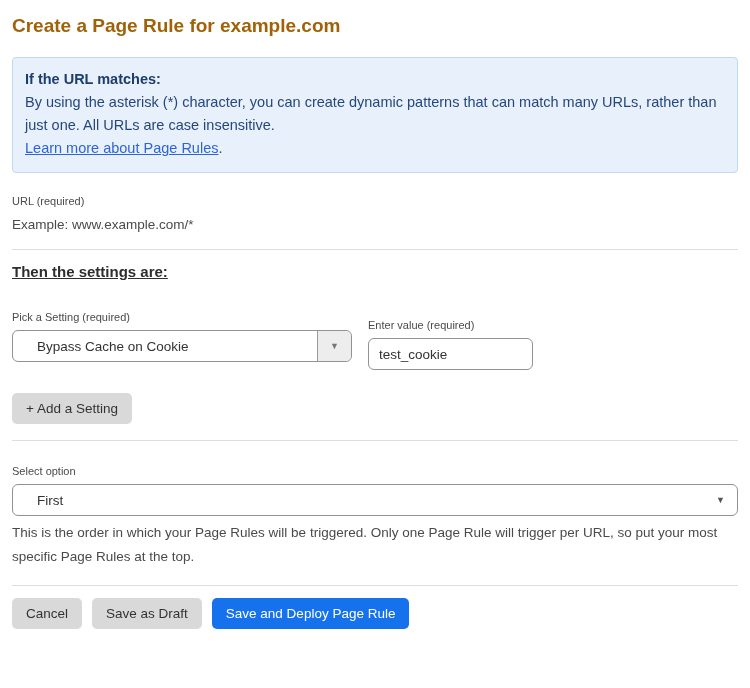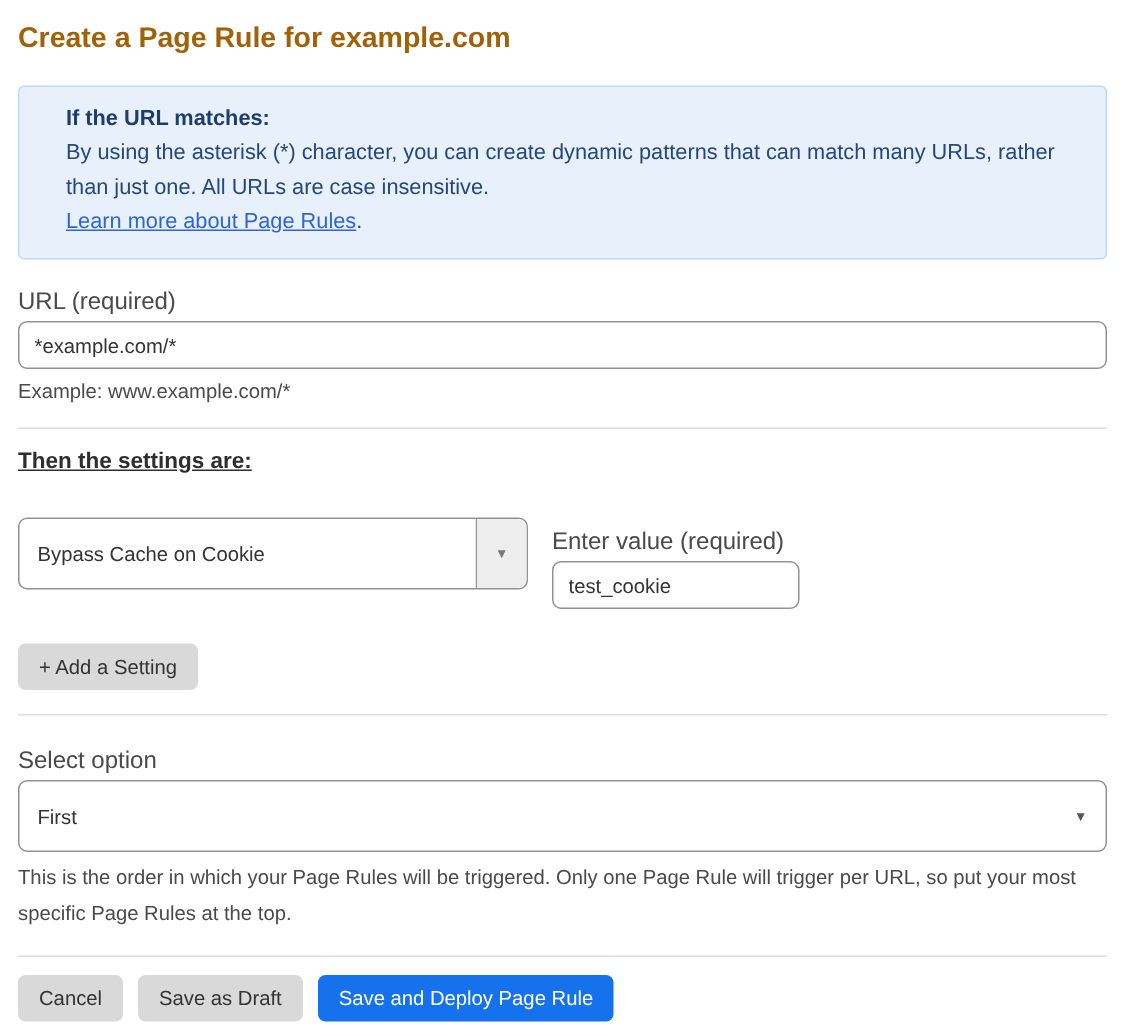--- a/index.html
+++ b/index.html
@@ -14,32 +14,32 @@
 
   h1.page-title {
     font-size: 19px; line-height: 26px; font-weight: 700;
     color: #a16207; margin: 0 0 18px;
   }
 
   .info-box {
     background: #e8f1fb;
     border: 1px solid #bed9f3;
     border-radius: 4px;
-    padding: 10px 31px 12px;
+    padding: 10px 12px 12px;
     font-size: 14.5px;
     line-height: 23px;
     color: #25477b;
   }
   .info-box p { margin: 0; }
   .info-heading { font-weight: 700; color: #1d3d6e; }
   .info-link { color: #2e64d9; text-decoration: underline; cursor: pointer; }
 
   .field-label {
     display: block;
-    font-size: 16px; line-height: 17px;
+    font-size: 11px; line-height: 17px;
     color: #4a4a4a;
     margin: 0 0 4px;
   }
   .text-input {
     display: block;
     height: 32px;
     border: 1px solid #929292;
     border-radius: 6px;
     padding: 0 10px;
     font-size: 13.5px;
@@ -68,25 +68,26 @@
   }
 
   .settings-row { display: flex; margin-top: 28px; }
   .col-setting { width: 340px; }
   .col-value { width: 165px; margin-left: 16px; padding-top: 8px; }
 
   .select-box {
     position: relative;
     display: flex;
     align-items: center;
-    height: 48px;
+    height: 32px;
     border: 1px solid #929292;
     border-radius: 6px;
     background: #ffffff;
     cursor: pointer;
+    padding-left: 12px;
   }
   .select-value {
     flex: 1;
     padding: 0 12px;
     font-size: 13.5px;
     color: #333333;
     white-space: nowrap;
     overflow: hidden;
   }
   .select-arrow-btn {
@@ -141,30 +142,30 @@
   <h1 class="page-title">Create a Page Rule for example.com</h1>
 
   <div class="info-box">
     <p class="info-heading">If the URL matches:</p>
     <p class="info-body">By using the asterisk (*) character, you can create dynamic patterns that can match many URLs, rather than just one. All URLs are case insensitive.</p>
     <p class="info-link-line"><a class="info-link">Learn more about Page Rules</a><span>.</span></p>
   </div>
 
   <div class="url-section">
     <label class="field-label">URL (required)</label>
-    <input type="text" class="text-input" value="*example.com/*" style="">
     <p class="helper-text">Example: www.example.com/*</p>
   </div>
 
   <hr class="divider">
 
   <h2 class="section-heading">Then the settings are:</h2>
 
   <div class="settings-row">
     <div class="col-setting">
+      <label class="field-label">Pick a Setting (required)</label>
       <div class="select-box">
         <span class="select-value">Bypass Cache on Cookie</span>
         <span class="select-arrow-btn">▼</span>
       </div>
     </div>
     <div class="col-value">
       <label class="field-label">Enter value (required)</label>
       <input type="text" class="text-input" value="test_cookie" style="">
     </div>
   </div>

